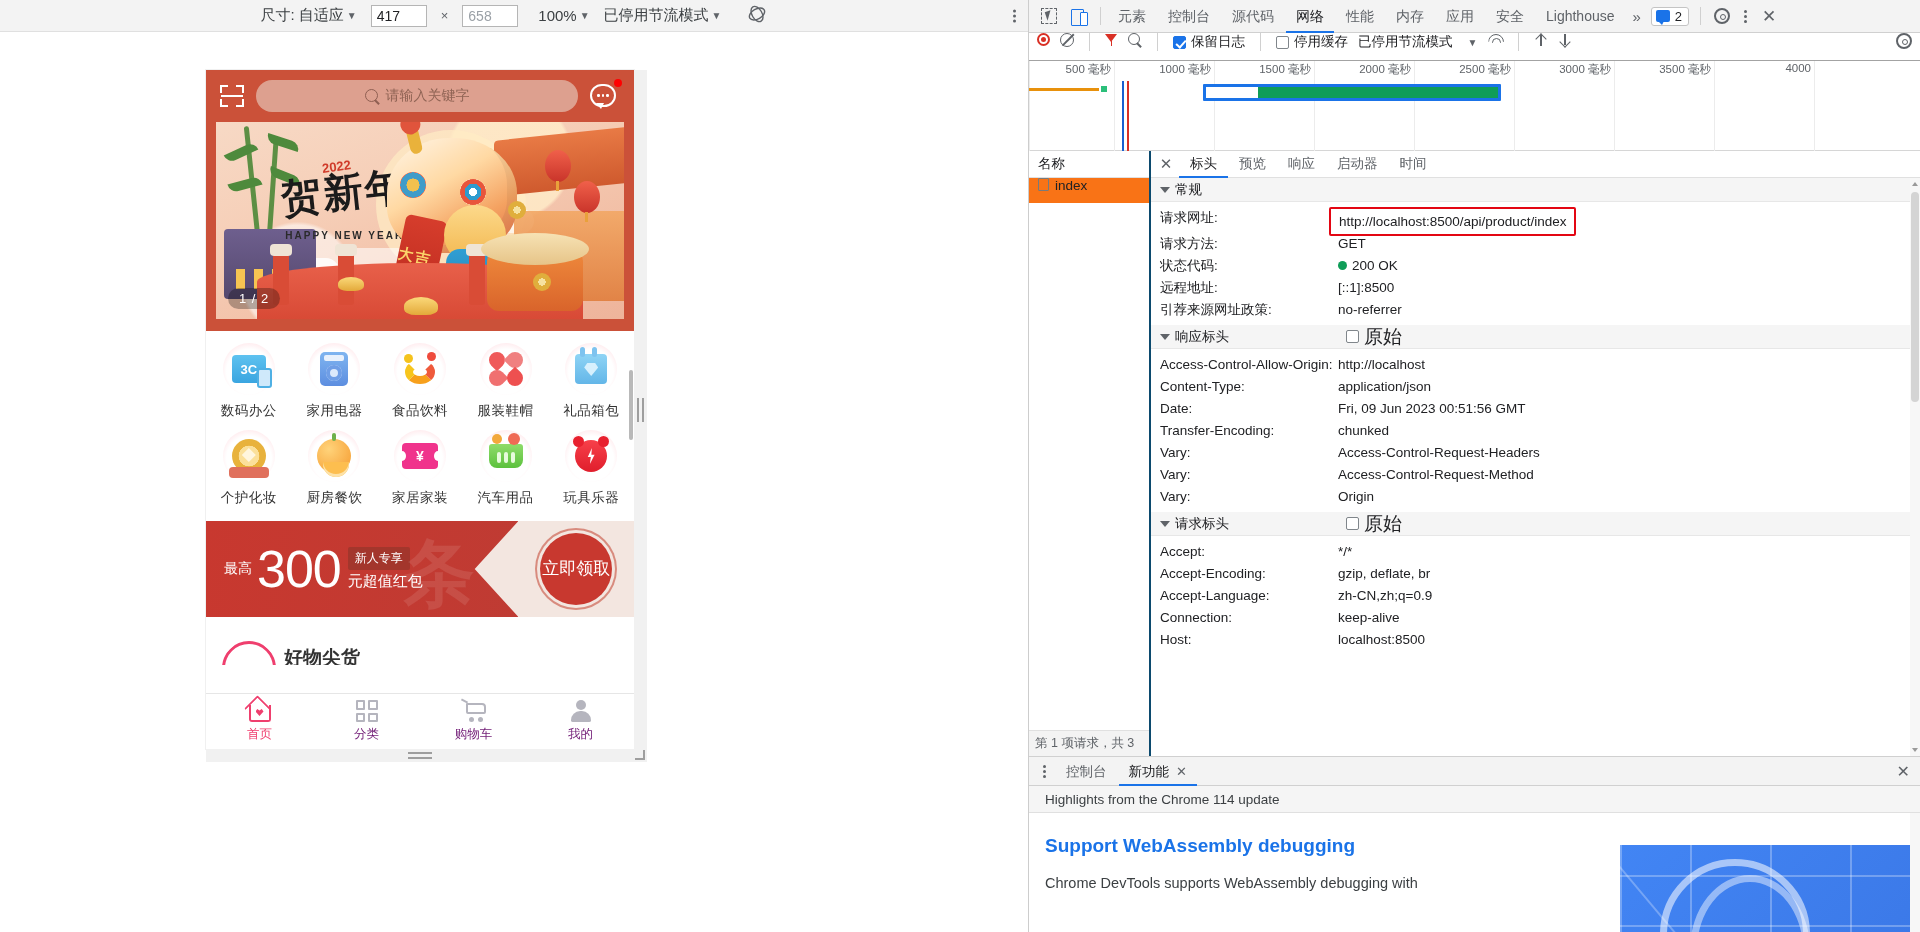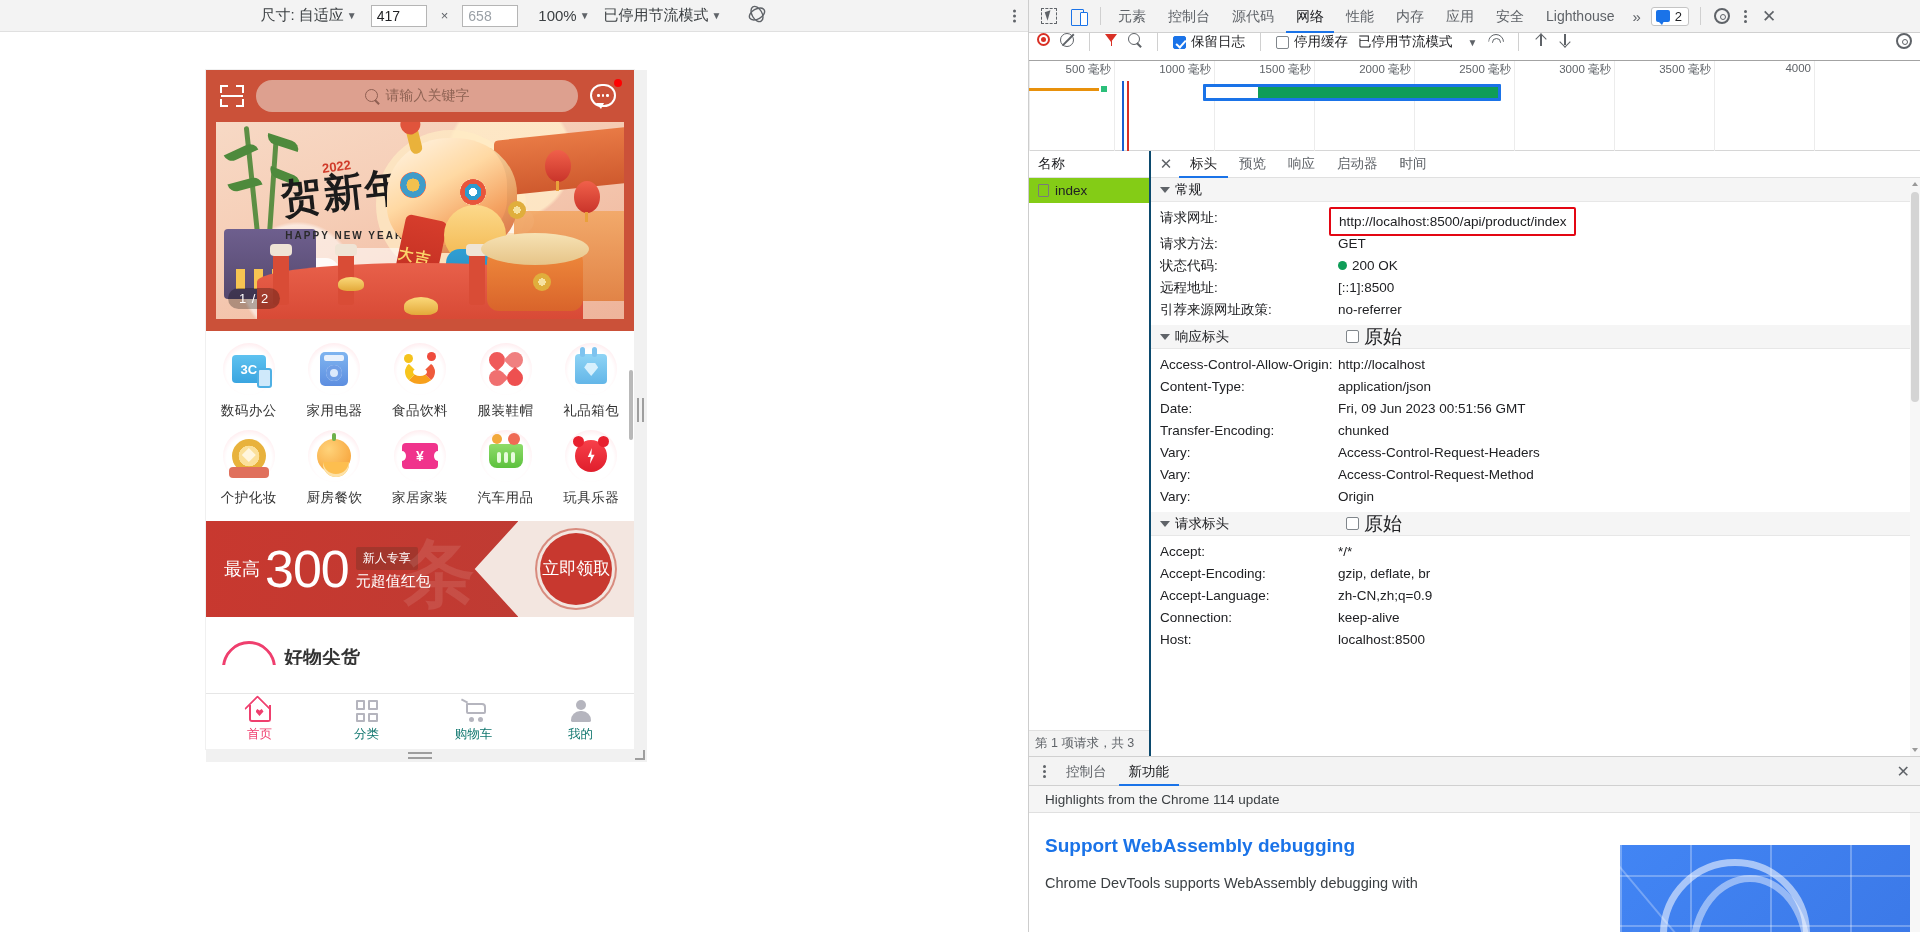--- a/index.html
+++ b/index.html
@@ -281,21 +281,21 @@
     display:flex; align-items:center;
   }
   .coupon-left {
     width: 73%; height: 100%; background: linear-gradient(100deg,#c8382f,#bf3b33);
     clip-path: polygon(0 0, 100% 0, 86% 50%, 100% 100%, 0 100%);
     display:flex; align-items:center; padding-left: 18px; gap: 5px;
     position: relative;
   }
   .cp-watermark{position:absolute;right:14%;top:4px;font-size:74px;color:rgba(255,255,255,.10);
      font-family:"Liberation Serif",serif;font-weight:bold;}
-  .cp-small { color:#fff; font-size: 18px; align-self: center; }
+  .cp-small { color:#fff; font-size: 14px; align-self: center; }
   .cp-big { color:#fff; font-size: 52px; font-weight: 300; line-height: 1; letter-spacing: -1px;
      font-family:"Liberation Sans",sans-serif;}
   .cp-right-col{display:flex;flex-direction:column;justify-content:center;margin-left:2px;}
   .cp-tag { background:#a3362c; color:#fff; font-size: 12px; padding: 3px 7px; border-radius: 2px; align-self:flex-start;}
   .cp-sub { color:#fff; font-size: 15px; margin-top: 2px;}
   .coupon-right { flex:1; height:100%; display:flex; align-items:center; justify-content:center; }
   .cp-btn {
     width: 72px; height: 72px; border-radius: 50%;
     background: #c8382f; color: #fff; font-size: 17px;
     display:flex; align-items:center; justify-content:center;
@@ -307,21 +307,21 @@
      border:3px solid #ef3f6e;border-bottom-color:transparent;border-right-color:transparent;transform:rotate(45deg);}
   .next-card .txt{position:absolute;left:78px;top:20px;font-size:19px;color:#333;font-weight:bold;}
 
   
   .tabbar {
     position:absolute; left:0; bottom:0; width:100%; height: 56px;
     background:#fff; border-top:1px solid #e6e6e6;
     display:flex; align-items:center;
   }
   .tab-item { flex:1; display:flex; flex-direction:column; align-items:center; gap:4px; }
-  .tab-label { font-size: 12.5px; color:#0f766e; }
+  .tab-label { font-size: 12.5px; color:#701a75; }
   .tab-item.active .tab-label { color:#ef3f6e; }
   .ic-home { width: 24px; height: 22px; position:relative; }
   .ic-home:before{content:"";position:absolute;left:1px;top:5px;width:22px;height:17px;
      border:2px solid #ef3f6e;border-top:none;border-radius:0 0 3px 3px;box-sizing:border-box;}
   .ic-home:after{content:"";position:absolute;left:0px;top:-1px;width:17px;height:17px;
      border-top:2px solid #ef3f6e;border-right:2px solid #ef3f6e;transform:rotate(-45deg);border-radius:2px;}
   .ic-home i{position:absolute;left:8px;top:9px;width:8px;height:7px;background:#ef3f6e;
      clip-path: polygon(50% 100%, 0 35%, 22% 0, 50% 22%, 78% 0, 100% 35%);}
   .ic-grid { width: 22px; height: 22px; display:grid; grid-template-columns: 1fr 1fr; gap:3px; }
   .ic-grid span{border:2px solid #b5b5be; border-radius:1px;}
@@ -424,22 +424,22 @@
     border: 3px solid #1a73e8; background:#fff; border-radius: 1px;
   }
   .ov-sel .green { position:absolute; left: 52px; top:0; right:0; bottom:0; background:#0f9d58;}
 
   
   .net-main { flex: 1; display:flex; min-height:0; border-bottom:1px solid #d0d0d0; }
   .req-list { width: 122px; border-right:2px solid #0c4a6e; display:flex; flex-direction:column; min-width:0;}
   .req-head { height: 27px; border-bottom:1px solid #e0e0e0; display:flex; align-items:center; padding-left: 9px;
      font-size: 13.5px; color:#202124; background:#fff;}
   .req-rows { flex:1; overflow:hidden; background:#fff;}
-  .req-row { height: 25px; display:flex; align-items:center; gap:6px; padding-left: 9px; font-size:13.5px;
-     background:#84cc16; }
+  .req-row { height: 25px; display:flex; align-items:flex-start; gap:6px; padding-left: 9px; font-size:13.5px;
+     background:#f97316; }
   .doc-ico { width:11px; height:13px; border:1.4px solid #7a7a7a; border-radius:1px; flex:none;}
   .req-footer { height: 26px; border-top:1px solid #e0e0e0; display:flex; align-items:center;
      padding-left:6px; font-size:12.5px; color:#5f6368; background:#f3f3f3; white-space:nowrap; overflow:hidden;}
 
   .detail { flex:1; display:flex; flex-direction:column; min-width:0; background:#fff; position:relative;}
   .detail-tabs { height: 27px; border-bottom:1px solid #e0e0e0; display:flex; align-items:center; gap: 0;
      background:#fff; padding-left: 2px;}
   .dtab-close { width: 26px; text-align:center; color:#5f6368; font-size:15px; cursor:pointer;}
   .dtab { padding: 0 11px; height: 27px; line-height: 26px; font-size:13.5px; color:#5f6368; cursor:pointer;}
   .dtab.active { color:#202124; box-shadow: inset 0 -2px 0 #1a73e8;}
@@ -468,21 +468,21 @@
   .detail-scroll .dn{bottom:4px;border-top:4px solid #9a9a9a;}
   .detail-scroll .thumb{position:absolute;left:1px;top:14px;width:8px;height:210px;background:#d4d4d4;border-radius:4px;}
 
   
   .drawer { height: 175px; display:flex; flex-direction:column; flex:none; background:#fff;}
   .drawer-tabs { height: 29px; background:#f3f3f3; border-bottom:1px solid #d0d0d0;
      display:flex; align-items:center; padding-left: 6px; gap:2px;}
   .drawer-kebab { display:flex;flex-direction:column;gap:2px;padding:0 8px;cursor:pointer;}
   .drawer-kebab i{width:3px;height:3px;border-radius:50%;background:#5f6368;display:block;}
   .dwtab { padding: 0 10px; height: 29px; line-height: 29px; font-size: 13.5px; color:#5f6368; cursor:pointer;}
-  .dwtab.active { color:#202124; box-shadow: inset 0 -2px 0 #1a73e8; display:flex; align-items:center; gap:7px;flex-direction:column;}
+  .dwtab.active { color:#202124; box-shadow: inset 0 -2px 0 #1a73e8; display:flex; align-items:center; gap:7px;}
   .dwtab.active .x { font-size: 13px; color:#5f6368;}
   .drawer-close { margin-left:auto; padding: 0 10px; font-size: 16px; color:#5f6368; cursor:pointer;}
   .wn-subhead { height: 27px; background:#f5f5f5; border-bottom:1px solid #e0e0e0;
      display:flex; align-items:center; padding-left: 16px; font-size: 13.5px; color:#3c4043;}
   .wn-body { flex:1; position:relative; overflow:hidden; padding: 22px 0 0 16px;}
   .wn-title { font-size: 19px; font-weight: bold; color:#1a73e8; margin-bottom: 16px;}
   .wn-text { font-size: 14.5px; color:#3c4043; max-width: 430px; line-height: 1.5;}
   .wn-thumb {
     position:absolute; right: 0; top: 32px; width: 300px; height: 113px;
     background: linear-gradient(135deg,#4285f4,#3b78e7);

